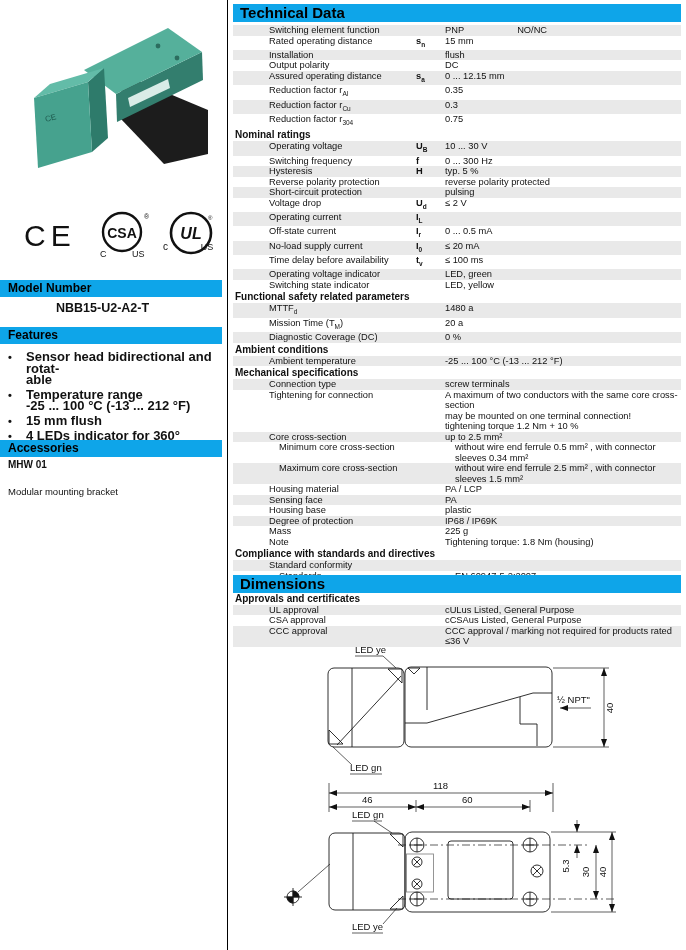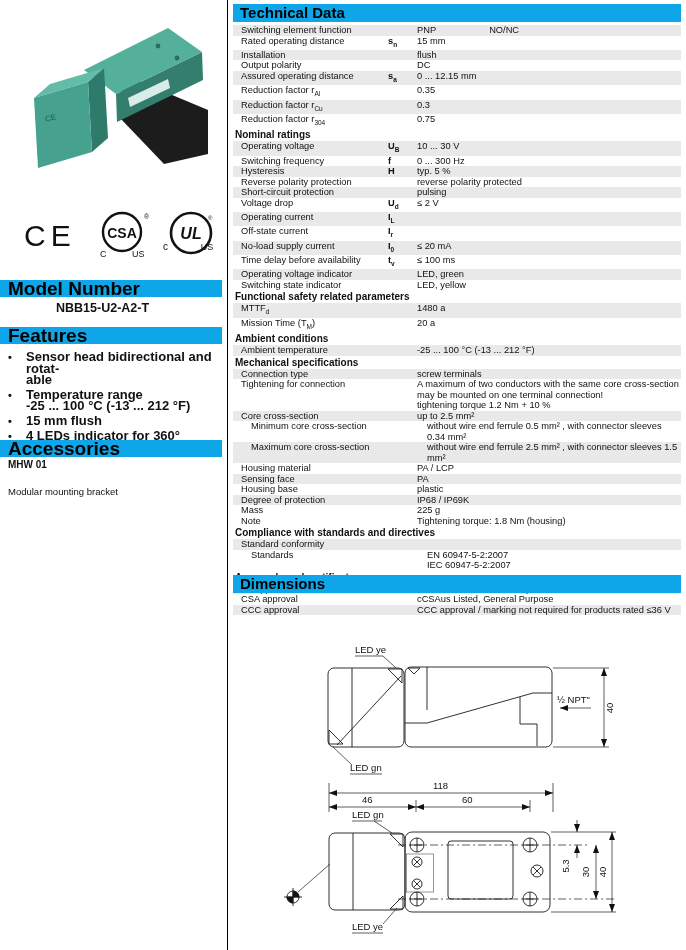--- a/index.html
+++ b/index.html
@@ -5,36 +5,36 @@
   html,body{margin:0;padding:0;}
   body{width:686px;height:950px;background:#fff;position:relative;
        font-family:"Liberation Sans",sans-serif;color:#111;overflow:hidden;}
   .divider{position:absolute;left:227px;top:0;width:1px;height:950px;background:#000;}
   
   .col-left{position:absolute;left:0;top:0;width:227px;height:950px;}
   .photo{position:absolute;left:10px;top:6px;}
   .certs{position:absolute;left:10px;top:206px;}
   .hbar{background:#0ea5e9;font-weight:bold;color:#000;}
   .col-left .hbar{position:absolute;left:0;width:214px;height:17px;line-height:17px;
-                  font-size:19px;padding-left:8px;}
+                  font-size:12px;padding-left:8px;}
   .bar-model{top:280px;} .bar-features{top:327px;} .bar-access{top:440px;}
   .model-val{position:absolute;left:8px;top:301px;font-weight:bold;font-size:12.5px;padding-left:48px;}
   .feat-list{position:absolute;left:8px;top:351px;width:212px;}
   .feat-item{display:flex;margin-bottom:3px;}
   .feat-item .bullet{width:18px;flex:none;font-size:11px;font-weight:bold;}
   .feat-lines{font-size:13px;font-weight:bold;line-height:11.5px;}
   .acc-model{position:absolute;left:8px;top:459px;font-weight:bold;font-size:10px;}
   .acc-desc{position:absolute;left:8px;top:486px;font-size:9.5px;}
   
   .col-right{position:absolute;left:233px;top:0;width:448px;}
   .col-right .hbar{height:18px;line-height:18px;font-size:15px;padding-left:7px;}
   .bar-tech{position:absolute;left:0;top:4px;width:441px;}
   .tech-table{position:absolute;left:0;top:25px;width:448px;}
   .sec-title{font-weight:bold;font-size:10px;line-height:12px;padding:1px 0 0 2px;}
-  .row{display:flex;font-size:9.3px;line-height:10.5px;min-height:10.5px;}
+  .row{display:flex;font-size:9.3px;line-height:10.5px;min-height:10.5px;padding-left:28px;}
   .row.g{background:#e9e9e9;}
   .row .lbl{width:147px;flex:none;padding-left:8px;}
   .row.ind1 .lbl{padding-left:18px;}
   .row .sym{width:29px;flex:none;font-weight:bold;}
   .row .val{flex:1;}
   sub{font-size:6.5px;}
   .val2{display:inline-block;margin-left:53px;}
   .bar-dim{position:absolute;left:0;top:575px;width:441px;}
   .dims-svg{position:absolute;left:-5px;top:595px;}
   svg text{font-family:"Liberation Sans",sans-serif;}
@@ -217,20 +217,23 @@
           <div>≤ 2 V</div>
         </span>
       </div>
       <div class="row g">
         <span class="lbl">Operating current</span>
         <span class="sym">I<sub>L</sub></span>
       </div>
       <div class="row">
         <span class="lbl">Off-state current</span>
         <span class="sym">I<sub>r</sub></span>
+        <span class="val">
+          <div>0 ... 0.5 mA</div>
+        </span>
       </div>
       <div class="row g">
         <span class="lbl">No-load supply current</span>
         <span class="sym">I<sub>0</sub></span>
         <span class="val">
           <div>≤ 20 mA</div>
         </span>
       </div>
       <div class="row">
         <span class="lbl">Time delay before availability</span>
@@ -259,20 +262,27 @@
         <span class="sym"></span>
         <span class="val">
           <div>1480 a</div>
         </span>
       </div>
       <div class="row">
         <span class="lbl">Mission Time (T<sub>M</sub>)</span>
         <span class="sym"></span>
         <span class="val">
           <div>20 a</div>
+        </span>
+      </div>
+      <div class="row g">
+        <span class="lbl">Diagnostic Coverage (DC)</span>
+        <span class="sym"></span>
+        <span class="val">
+          <div>0 %</div>
         </span>
       </div>
       <div class="sec-title">Ambient conditions</div>
       <div class="row g">
         <span class="lbl">Ambient temperature</span>
         <span class="sym"></span>
         <span class="val">
           <div>-25 ... 100 °C (-13 ... 212 °F)</div>
         </span>
       </div>

